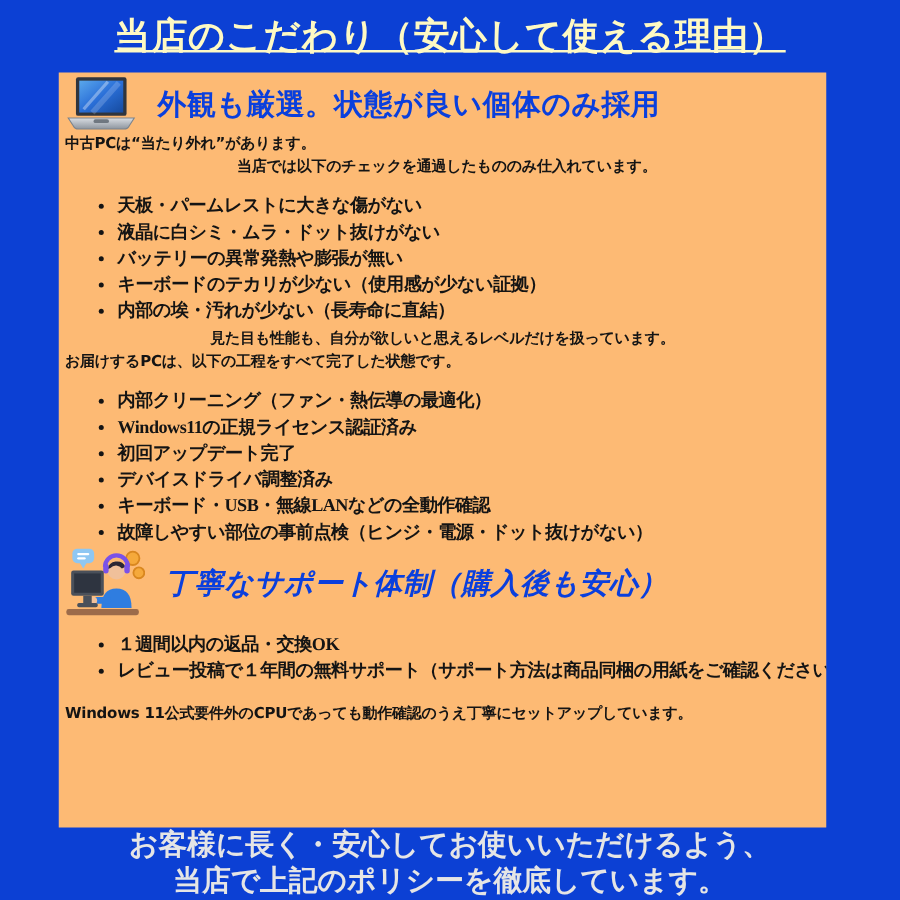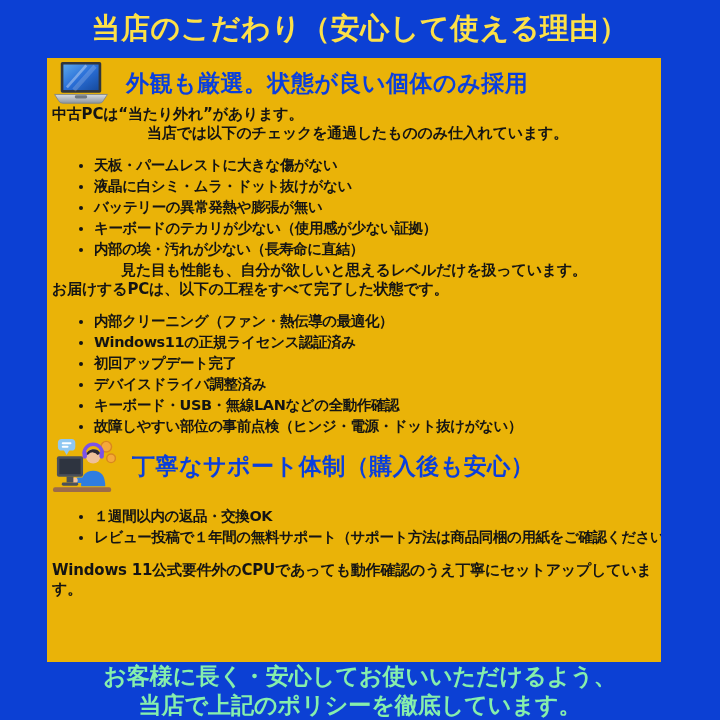--- a/index.html
+++ b/index.html
@@ -7,64 +7,66 @@
     width:720px;height:720px;
     background:#0c40d4;
     font-family:"DejaVu Sans",sans-serif;
     font-weight:bold;
     overflow:hidden;
   }
   .page{width:720px;height:720px;display:flex;flex-direction:column;}
   .header{
     height:58px;flex:0 0 58px;
     display:flex;align-items:center;justify-content:center;
-    color:#fde047;font-size:29px;letter-spacing:0.5px;
+    color:#fef9c3;font-size:29px;letter-spacing:0.5px;
     white-space:nowrap;
+    text-decoration:underline;
   }
   .panel{
     width:614px;height:604px;flex:0 0 604px;
     margin-left:47px;
-    background:#eab308;
+    background:#fdba74;
     color:#141414;
     box-sizing:border-box;
     padding:3px 5px 0 5px;
     overflow:hidden;
   }
   .sec-head{display:flex;align-items:center;}
   .sec-head .icon{flex:0 0 auto;display:inline-flex;}
   .sec-head h2{
     margin:0 0 0 16px;
     color:#0a3fdd;
     font-size:23px;
     letter-spacing:0.5px;
     white-space:nowrap;
   }
   #sec1 .sec-head{height:44px;}
   #sec2 .sec-head{height:52px;margin-top:8px;}
-  #sec3 .sec-head{height:56px;margin-top:2px;}
-  p.body{font-size:15px;line-height:19px;margin:0;letter-spacing:-0.2px;}
+  #sec3 .sec-head{height:56px;margin-top:2px;font-style:italic;}
+  p.body{font-size:12px;line-height:19px;margin:0;letter-spacing:-0.2px;}
   p.body.indent{padding-left:7px;text-align:center;}
   ul.checklist{
     margin:13px 0 0 0;
     padding-left:42px;
     list-style-type:disc;
   }
   ul.checklist li{
     font-size:14.5px;
     line-height:19px;
     margin:0 0 2px 0;
     letter-spacing:-0.4px;
     white-space:nowrap;
+    font-family:Liberation Serif, serif;
   }
   p.outro{margin-top:2px;text-align:center;}
   .outro-block{margin-top:14px;}
   .footer{
     flex:1 1 auto;
     display:flex;flex-direction:column;align-items:center;justify-content:center;
-    color:#86efac;font-size:23px;line-height:29px;
+    color:#e5e5e5;font-size:23px;line-height:29px;
     text-align:left;white-space:nowrap;
   }
 </style>
 </head>
 <body>
 
 <div class="page">
 
   <div class="header">当店のこだわり（安心して使える理由）</div>
 

